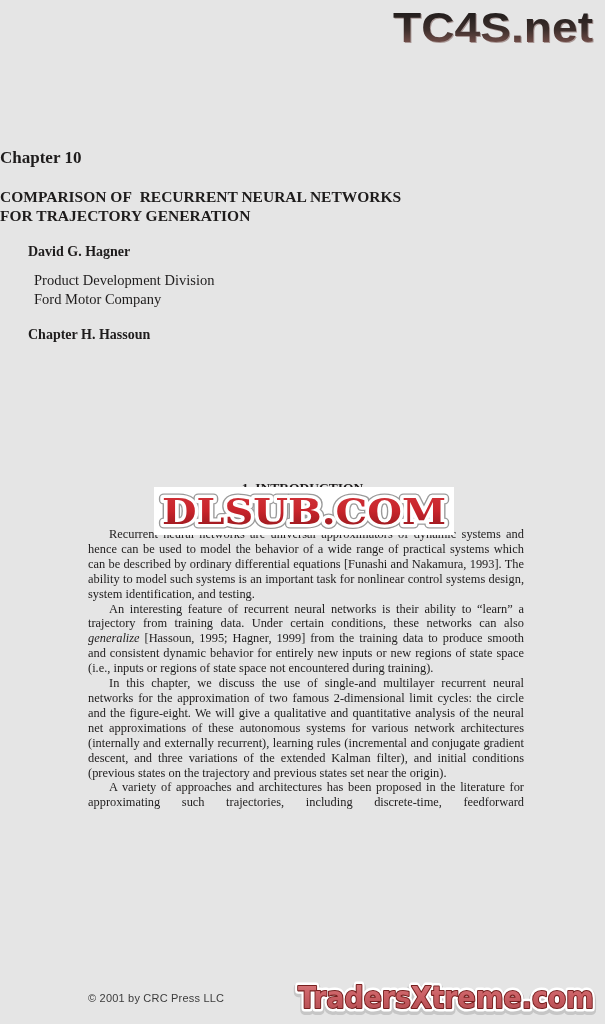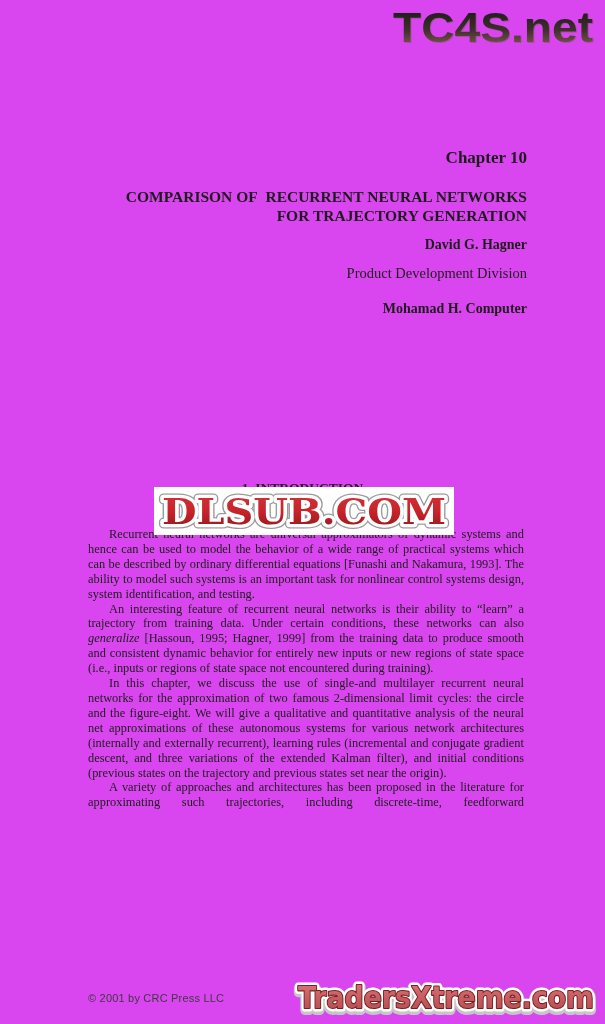--- a/index.html
+++ b/index.html
@@ -1,28 +1,28 @@
 <!DOCTYPE html>
 <html><head>
 <meta charset="utf-8">
 <style>
   html,body{margin:0;padding:0;}
   body{
     width:605px;height:1024px;background:#ffffff;position:relative;overflow:hidden;
     font-family:"Liberation Serif",serif;color:#1e1c1c;
   }
-  .page{position:absolute;inset:0;background:#d946ef;}
+  .page{position:absolute;inset:0;background:#e5e5e5;}
 
   
   .top-logo{position:absolute;top:2px;right:6px;width:212px;height:52px;}
 
   
-  .front-matter{position:absolute;top:148px;left:0;width:527px;text-align:right;}
+  .front-matter{position:absolute;top:148px;left:0;width:527px;text-align:left;}
   .chapter-label{font-size:17px;font-weight:bold;margin:0 0 20px 0;}
-  .chapter-title{font-size:15.5px;font-weight:bold;line-height:18.5px;margin:0 0 12px 0;}
+  .chapter-title{font-size:15.5px;font-weight:bold;line-height:18.5px;margin:0 0 19px 0;}
   .author-name{font-size:14px;font-weight:bold;margin:0 0 11px 0;padding-left:28px;}
   .author-affil{font-size:14.5px;line-height:19px;margin:0 0 18px 0;padding-left:34px;}
 
   
   .section-heading{
     position:absolute;top:480px;left:0;width:605px;text-align:center;
     font-size:13.5px;font-weight:bold;z-index:1;
   }
 
   
@@ -69,25 +69,26 @@
     <div class="chapter-label">Chapter 10</div>
     <div class="chapter-title">
       <div>COMPARISON OF&nbsp; RECURRENT NEURAL NETWORKS</div>
       <div>FOR TRAJECTORY GENERATION</div>
     </div>
 
     <div>
       <div class="author-name">David G. Hagner</div>
       <div class="author-affil">
         <div>Product Development Division</div>
+        <div>Ford Motor Company</div>
       </div>
     </div>
 
     <div>
-      <div class="author-name">Mohamad H. Computer</div>
+      <div class="author-name">Chapter H. Hassoun</div>
     </div>
 
     <div>
     </div>
   </div>
 
   <div class="section-heading">1. INTRODUCTION</div>
 
   <svg class="center-logo" viewBox="0 0 300 48">
     <defs>

